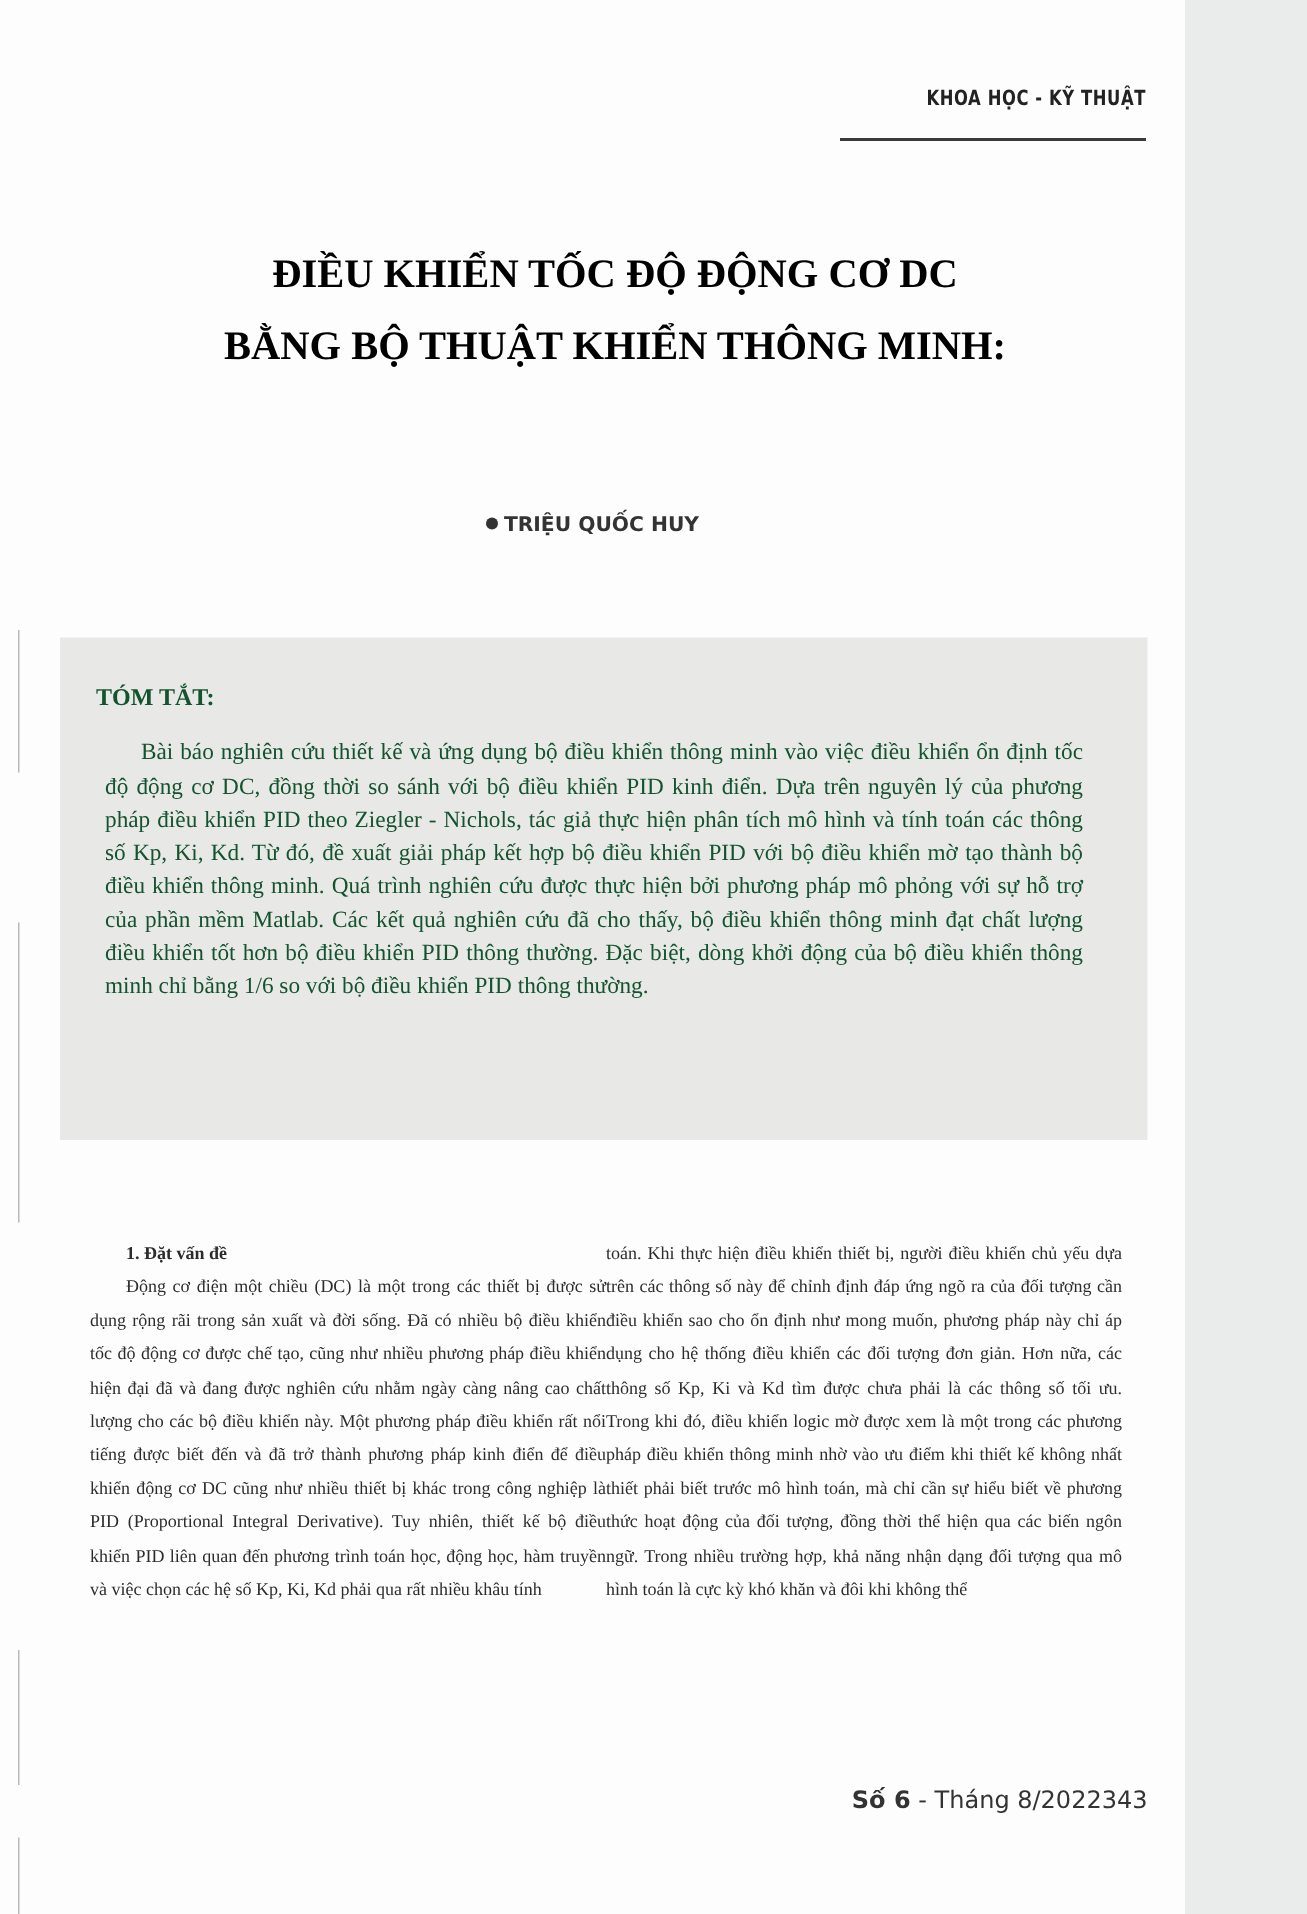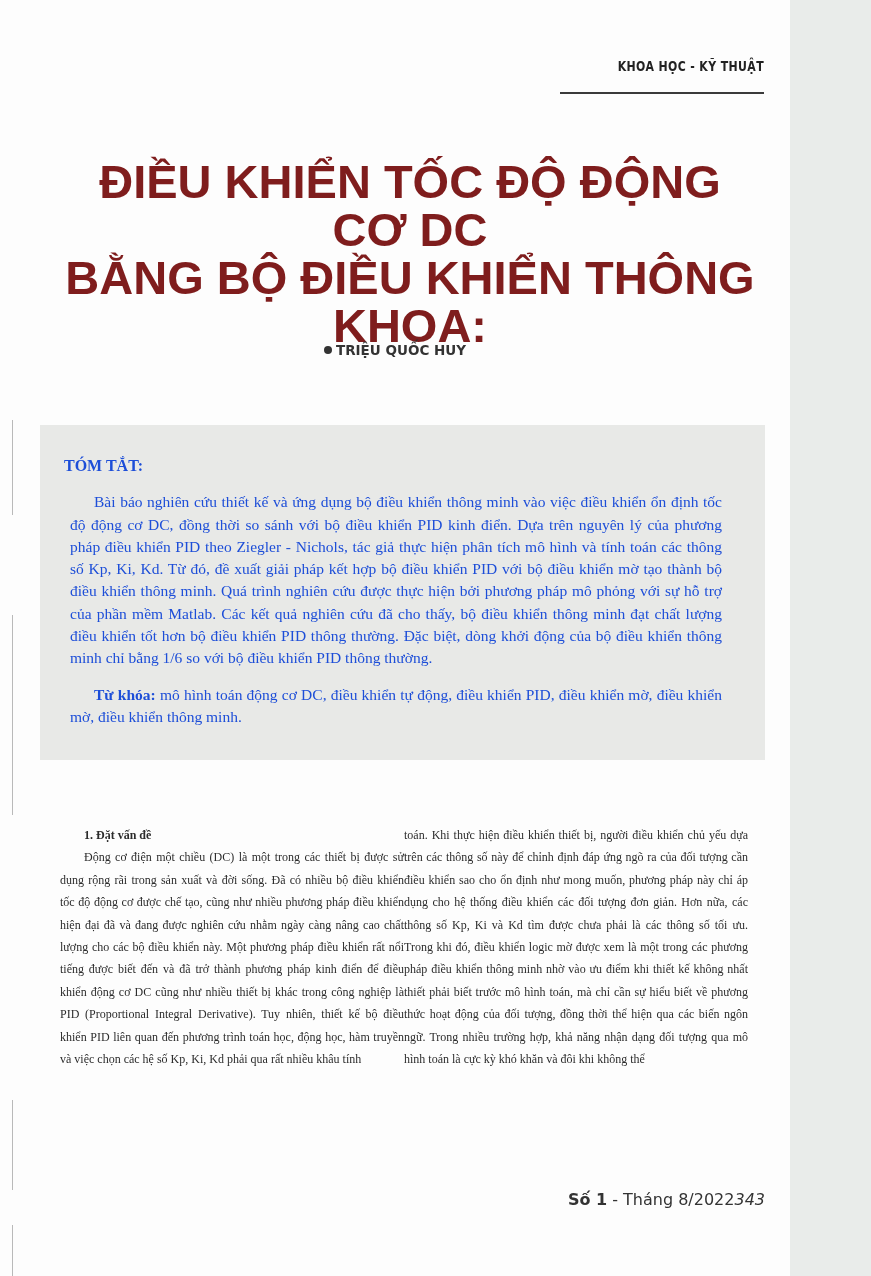--- a/index.html
+++ b/index.html
@@ -18,87 +18,86 @@
   .section-header {
     position: absolute; left: 560px; top: 58px; width: 204px; text-align: right;
     font-family: "DejaVu Sans", sans-serif; font-weight: bold; font-size: 14px;
     letter-spacing: 0.5px; color: #222; transform: scaleX(0.78); transform-origin: right center;
   }
   .header-rule {
     position: absolute; left: 560px; top: 92px; width: 204px; height: 2px; background: #3a3a3a;
   }
   .title {
     position: absolute; left: 60px; top: 158px; width: 700px; text-align: center;
-    font-family: Liberation Sans, sans-serif; font-weight: bold; font-size: 47px;
-    line-height: 48px; color: #7f1d1d;
+    font-family: Liberation Serif, serif; font-weight: bold; font-size: 27px;
+    line-height: 48px; color: #000000;
   }
   .author {
     position: absolute; left: 0; top: 342px; width: 790px; text-align: center;
     font-family: "DejaVu Sans", sans-serif; font-size: 13.5px; font-weight: bold; color: #333;
   }
   .author .dot { display: inline-block; width: 8px; height: 8px; border-radius: 50%; background: #333; margin-right: 4px; vertical-align: 1px; }
   .abstract-box {
     position: absolute; left: 40px; top: 425px; width: 725px; height: 335px;
     background: #e8e9e7;
   }
   .abstract-inner {
     position: absolute; left: 56px; top: 455px; width: 680px;
-    font-size: 15.5px; line-height: 22.3px; text-align: justify; color: #1d4ed8;
+    font-size: 15.5px; line-height: 22.3px; text-align: justify; color: #14532d;
   }
   .abstract-heading { font-weight: bold; font-size: 16px; margin-left: 8px; margin-bottom: 1px; }
   .abstract-inner p { margin: 14px; text-indent: 24px; }
   .kw-label { font-weight: bold; }
   .col {
     position: absolute; top: 824px; width: 344px;
     font-size: 12px; line-height: 22.4px; text-align: justify; color: #2c2c2c;
   }
   .col-left { left: 60px; }
   .col-right { left: 404px; }
   .col p { margin: 0; }
   .col .indent { text-indent: 24px; }
   .col-heading { font-weight: bold; margin: 0; }
   .footer {
     position: absolute; left: 560px; top: 1190px; width: 205px; text-align: right;
     font-family: "DejaVu Sans", sans-serif; font-size: 16px; color: #333;
   }
   .footer .issue { font-weight: bold; }
-  .footer .page { margin-left: 0; font-style: italic; }
+  .footer .page { margin-left: 0; }
 </style>
 </head>
 <body>
 
 <div class="right-strip"></div>
 <div class="left-rule" style="top:420px;height:95px;"></div>
 <div class="left-rule" style="top:615px;height:200px;"></div>
 <div class="left-rule" style="top:1100px;height:90px;"></div>
 <div class="left-rule" style="top:1225px;height:51px;"></div>
 
 <div class="section-header">KHOA HỌC - KỸ THUẬT</div>
 <div class="header-rule"></div>
 
 <div class="title">
   <div>ĐIỀU KHIỂN TỐC ĐỘ ĐỘNG CƠ DC</div>
-  <div>BẰNG BỘ ĐIỀU KHIỂN THÔNG KHOA:</div>
+  <div>BẰNG BỘ THUẬT KHIỂN THÔNG MINH:</div>
 </div>
 
 <div class="author">
   <span class="dot"></span><span>TRIỆU QUỐC HUY</span>
 </div>
 
 <div class="abstract-box"></div>
 <div class="abstract-inner">
   <div class="abstract-heading">TÓM TẮT:</div>
   <p>Bài báo nghiên cứu thiết kế và ứng dụng bộ điều khiển thông minh vào việc điều khiển ổn định tốc độ động cơ DC, đồng thời so sánh với bộ điều khiển PID kinh điển. Dựa trên nguyên lý của phương pháp điều khiển PID theo Ziegler - Nichols, tác giả thực hiện phân tích mô hình và tính toán các thông số Kp, Ki, Kd. Từ đó, đề xuất giải pháp kết hợp bộ điều khiển PID với bộ điều khiển mờ tạo thành bộ điều khiển thông minh. Quá trình nghiên cứu được thực hiện bởi phương pháp mô phỏng với sự hỗ trợ của phần mềm Matlab. Các kết quả nghiên cứu đã cho thấy, bộ điều khiển thông minh đạt chất lượng điều khiển tốt hơn bộ điều khiển PID thông thường. Đặc biệt, dòng khởi động của bộ điều khiển thông minh chỉ bằng 1/6 so với bộ điều khiển PID thông thường.</p>
-  <p><span class="kw-label">Từ khóa:</span> <span>mô hình toán động cơ DC, điều khiển tự động, điều khiển PID, điều khiển mờ, điều khiển mờ, điều khiển thông minh.</span></p>
 </div>
 
 <div class="col col-left">
   <p class="col-heading indent">1. Đặt vấn đề</p>
   <p class="indent">Động cơ điện một chiều (DC) là một trong các thiết bị được sử dụng rộng rãi trong sản xuất và đời sống. Đã có nhiều bộ điều khiển tốc độ động cơ được chế tạo, cũng như nhiều phương pháp điều khiển hiện đại đã và đang được nghiên cứu nhằm ngày càng nâng cao chất lượng cho các bộ điều khiển này. Một phương pháp điều khiển rất nổi tiếng được biết đến và đã trở thành phương pháp kinh điển để điều khiển động cơ DC cũng như nhiều thiết bị khác trong công nghiệp là PID (Proportional Integral Derivative). Tuy nhiên, thiết kế bộ điều khiển PID liên quan đến phương trình toán học, động học, hàm truyền và việc chọn các hệ số Kp, Ki, Kd phải qua rất nhiều khâu tính</p>
 </div>
 
 <div class="col col-right">
   <p>toán. Khi thực hiện điều khiển thiết bị, người điều khiển chủ yếu dựa trên các thông số này để chỉnh định đáp ứng ngõ ra của đối tượng cần điều khiển sao cho ổn định như mong muốn, phương pháp này chỉ áp dụng cho hệ thống điều khiển các đối tượng đơn giản. Hơn nữa, các thông số Kp, Ki và Kd tìm được chưa phải là các thông số tối ưu. Trong khi đó, điều khiển logic mờ được xem là một trong các phương pháp điều khiển thông minh nhờ vào ưu điểm khi thiết kế không nhất thiết phải biết trước mô hình toán, mà chỉ cần sự hiểu biết về phương thức hoạt động của đối tượng, đồng thời thể hiện qua các biến ngôn ngữ. Trong nhiều trường hợp, khả năng nhận dạng đối tượng qua mô hình toán là cực kỳ khó khăn và đôi khi không thể</p>
 </div>
 
 <div class="footer">
-  <span class="issue">Số 1</span><span> - </span><span>Tháng 8/2022</span><span class="page">343</span>
+  <span class="issue">Số 6</span><span> - </span><span>Tháng 8/2022</span><span class="page">343</span>
 </div>
 
 </body></html>

